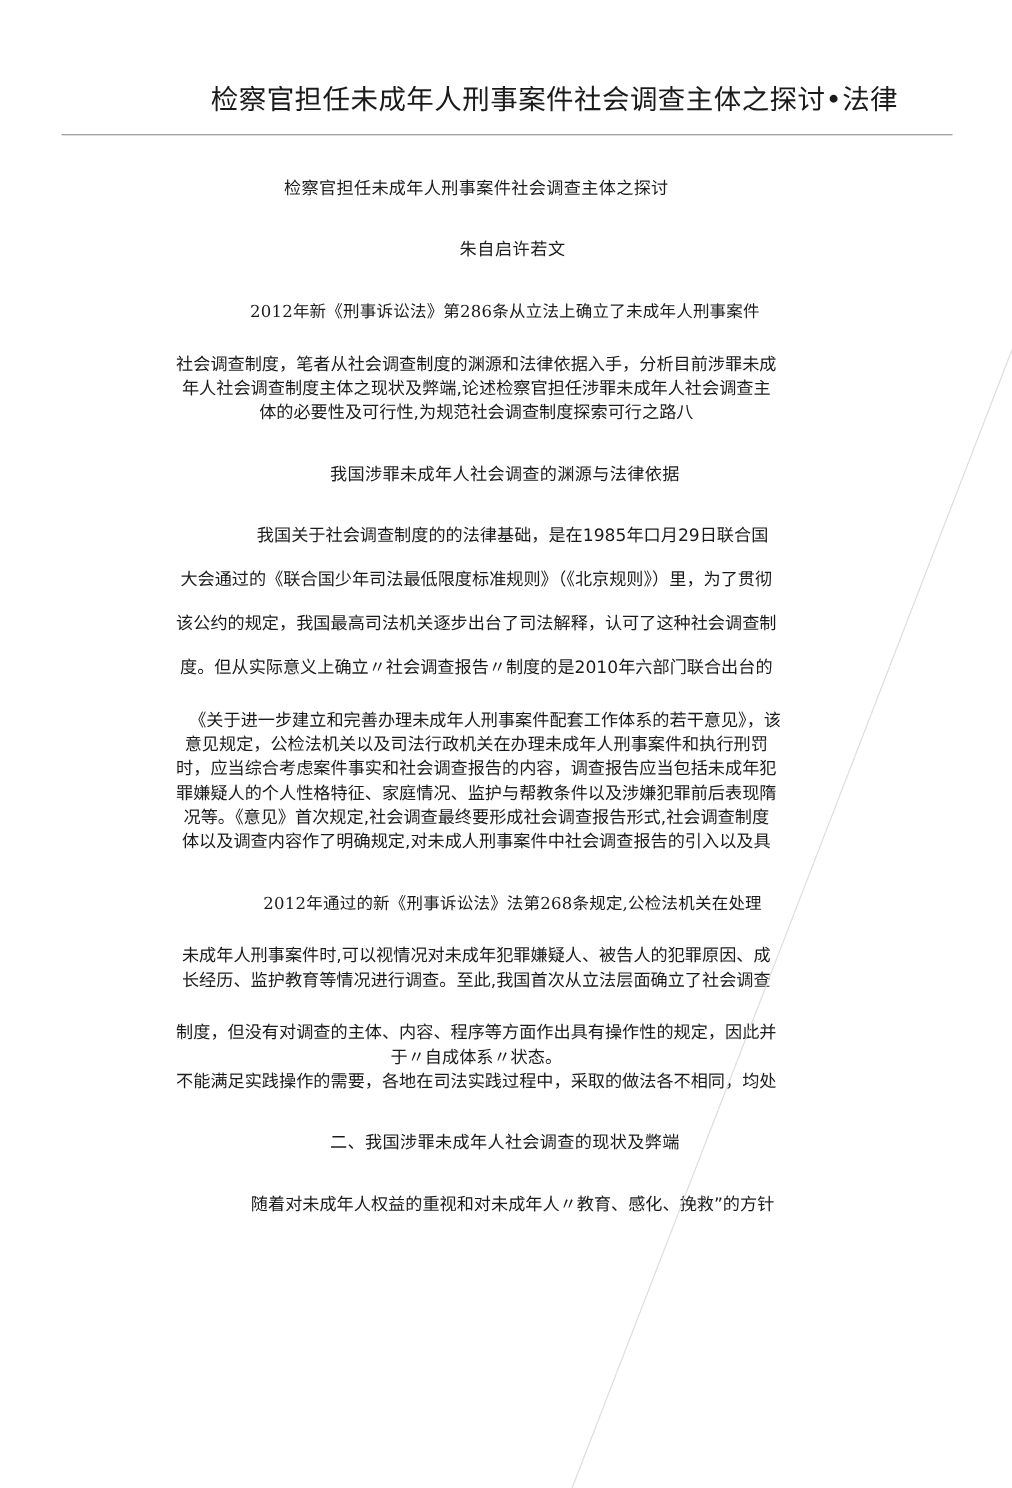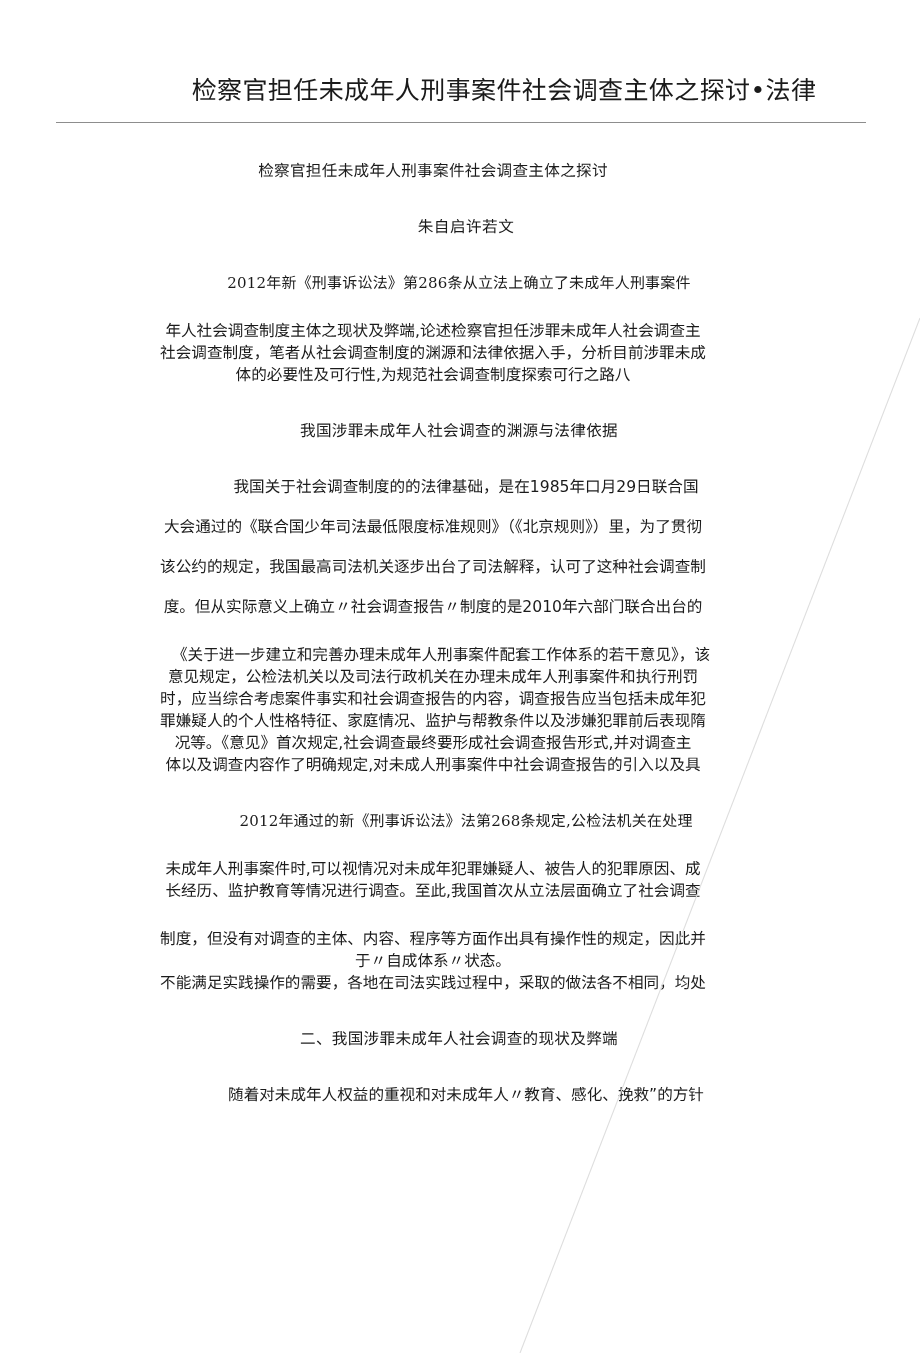--- a/index.html
+++ b/index.html
@@ -126,22 +126,22 @@
     <div class="gap-l"></div>
 
     <div class="line author indent-2">朱自启许若文</div>
 
     <div class="gap-l"></div>
 
     <div class="line serif indent-1">2012年新《刑事诉讼法》第286条从立法上确立了未成年人刑事案件</div>
 
     <div class="gap-m"></div>
 
+    <div class="line">社会调查制度，笔者从社会调查制度的渊源和法律依据入手，分析目前涉罪未成</div>
     <div class="line">年人社会调查制度主体之现状及弊端,论述检察官担任涉罪未成年人社会调查主</div>
-    <div class="line">社会调查制度，笔者从社会调查制度的渊源和法律依据入手，分析目前涉罪未成</div>
     <div class="line">体的必要性及可行性,为规范社会调查制度探索可行之路八</div>
 
     <div class="gap-l"></div>
 
     <div class="line heading-line indent-1">我国涉罪未成年人社会调查的渊源与法律依据</div>
 
     <div class="gap-l"></div>
 
     <div class="line indent-2">我国关于社会调查制度的的法律基础，是在1985年口月29日联合国</div>
     <div class="gap-s"></div>
@@ -151,21 +151,21 @@
     <div class="gap-s"></div>
     <div class="line">度。但从实际意义上确立〃社会调查报告〃制度的是2010年六部门联合出台的</div>
 
     <div class="gap-m"></div>
 
     <div class="tight-para">
       <div class="line indent-half">《关于进一步建立和完善办理未成年人刑事案件配套工作体系的若干意见》，该</div>
       <div class="line">意见规定，公检法机关以及司法行政机关在办理未成年人刑事案件和执行刑罚</div>
       <div class="line">时，应当综合考虑案件事实和社会调查报告的内容，调查报告应当包括未成年犯</div>
       <div class="line">罪嫌疑人的个人性格特征、家庭情况、监护与帮教条件以及涉嫌犯罪前后表现隋</div>
-      <div class="line">况等。《意见》首次规定,社会调查最终要形成社会调查报告形式,并对调查主</div>
+      <div class="line">况等。《意见》首次规定,社会调查最终要形成社会调查报告形式,社会调查制度</div>
       <div class="line">体以及调查内容作了明确规定,对未成人刑事案件中社会调查报告的引入以及具</div>
     </div>
 
     <div class="gap-l"></div>
 
     <div class="line serif indent-2">2012年通过的新《刑事诉讼法》法第268条规定,公检法机关在处理</div>
 
     <div class="gap-m"></div>
 
     <div class="line">未成年人刑事案件时,可以视情况对未成年犯罪嫌疑人、被告人的犯罪原因、成</div>

